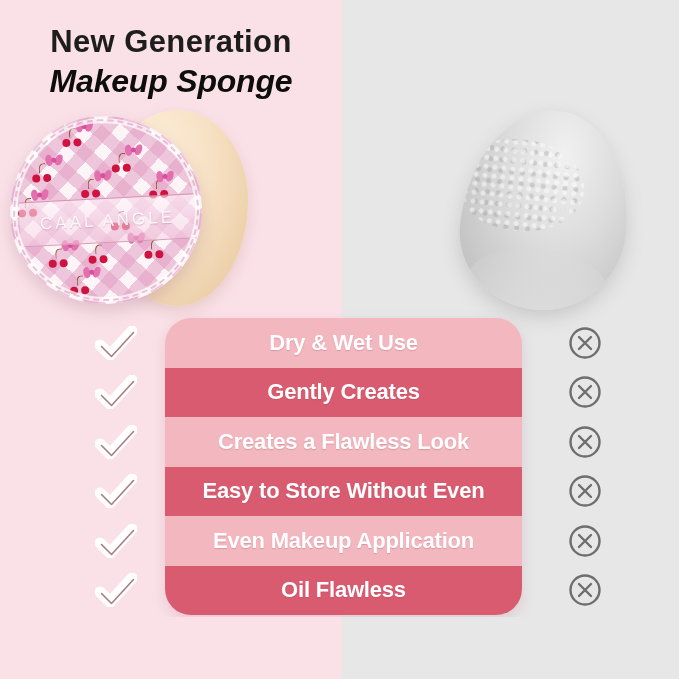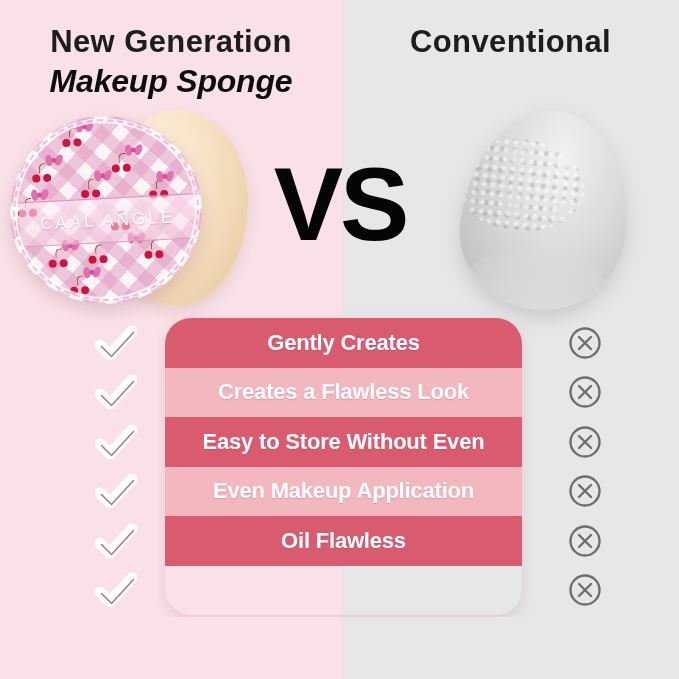--- a/index.html
+++ b/index.html
@@ -300,21 +300,20 @@
 
   <div class="bg-half bg-left"></div>
   <div class="bg-half bg-right"></div>
 
   <div class="panel-head head-left">
     <div class="head-kicker">New Generation</div>
     <div class="head-title">Makeup Sponge</div>
   </div>
 
   <div class="panel-head head-right">
-    <div class="head-kicker">Conventional</div>
   </div>
 
   <div class="puff-wrap">
     <div class="puff-beige"></div>
     <div class="puff-face">
       <div class="puff-gingham"></div>
 
       <div class="cherry" style="left:56px;  top:10px;">
           <i></i>
           <i></i>
@@ -419,21 +418,20 @@
 
       <div class="puff-band">
         <span class="puff-band-text">CAAL ANGLE</span>
       </div>
       <div class="puff-rim"></div>
     </div>
   </div>
 
   <div class="blender"></div>
 
-  <div class="vs-mark">VS</div>
 
   <div class="mark-col col-check">
     <div class="mark-cell">
       <svg width="42" height="34" viewBox="0 0 42 34">
         <path d="M5 19 L15 29 L37 5" fill="none" stroke="#ffffff" stroke-width="11" stroke-linecap="round" stroke-linejoin="round"></path>
         <path d="M5 19 L15 29 L37 5" fill="none" stroke="#7e4a4a" stroke-width="2" stroke-linecap="round" stroke-linejoin="round" opacity="0"></path>
         <path d="M5 19 L15 29 L37 5" fill="none" stroke="#8a5356" stroke-width="1.6" stroke-linecap="round" stroke-linejoin="round" transform="translate(1.5,1.5)" opacity=".75"></path>
       </svg>
     </div>
     <div class="mark-cell">
@@ -501,20 +499,23 @@
     </div>
     <div class="mark-cell">
       <svg width="34" height="34" viewBox="0 0 34 34">
         <circle cx="17" cy="17" r="14.5" fill="none" stroke="#6e6e6e" stroke-width="2.4"></circle>
         <path d="M11 11 L23 23 M23 11 L11 23" stroke="#6e6e6e" stroke-width="2.4" stroke-linecap="round"></path>
       </svg>
     </div>
   </div>
 
   <div class="compare-card">
+    <div class="feature-row tone-light">
+      <span class="feature-label">Dry &amp; Wet Use</span>
+    </div>
     <div class="feature-row tone-dark">
       <span class="feature-label">Gently Creates</span>
     </div>
     <div class="feature-row tone-light">
       <span class="feature-label">Creates a Flawless Look</span>
     </div>
     <div class="feature-row tone-dark">
       <span class="feature-label">Easy to Store Without Even</span>
     </div>
     <div class="feature-row tone-light">

